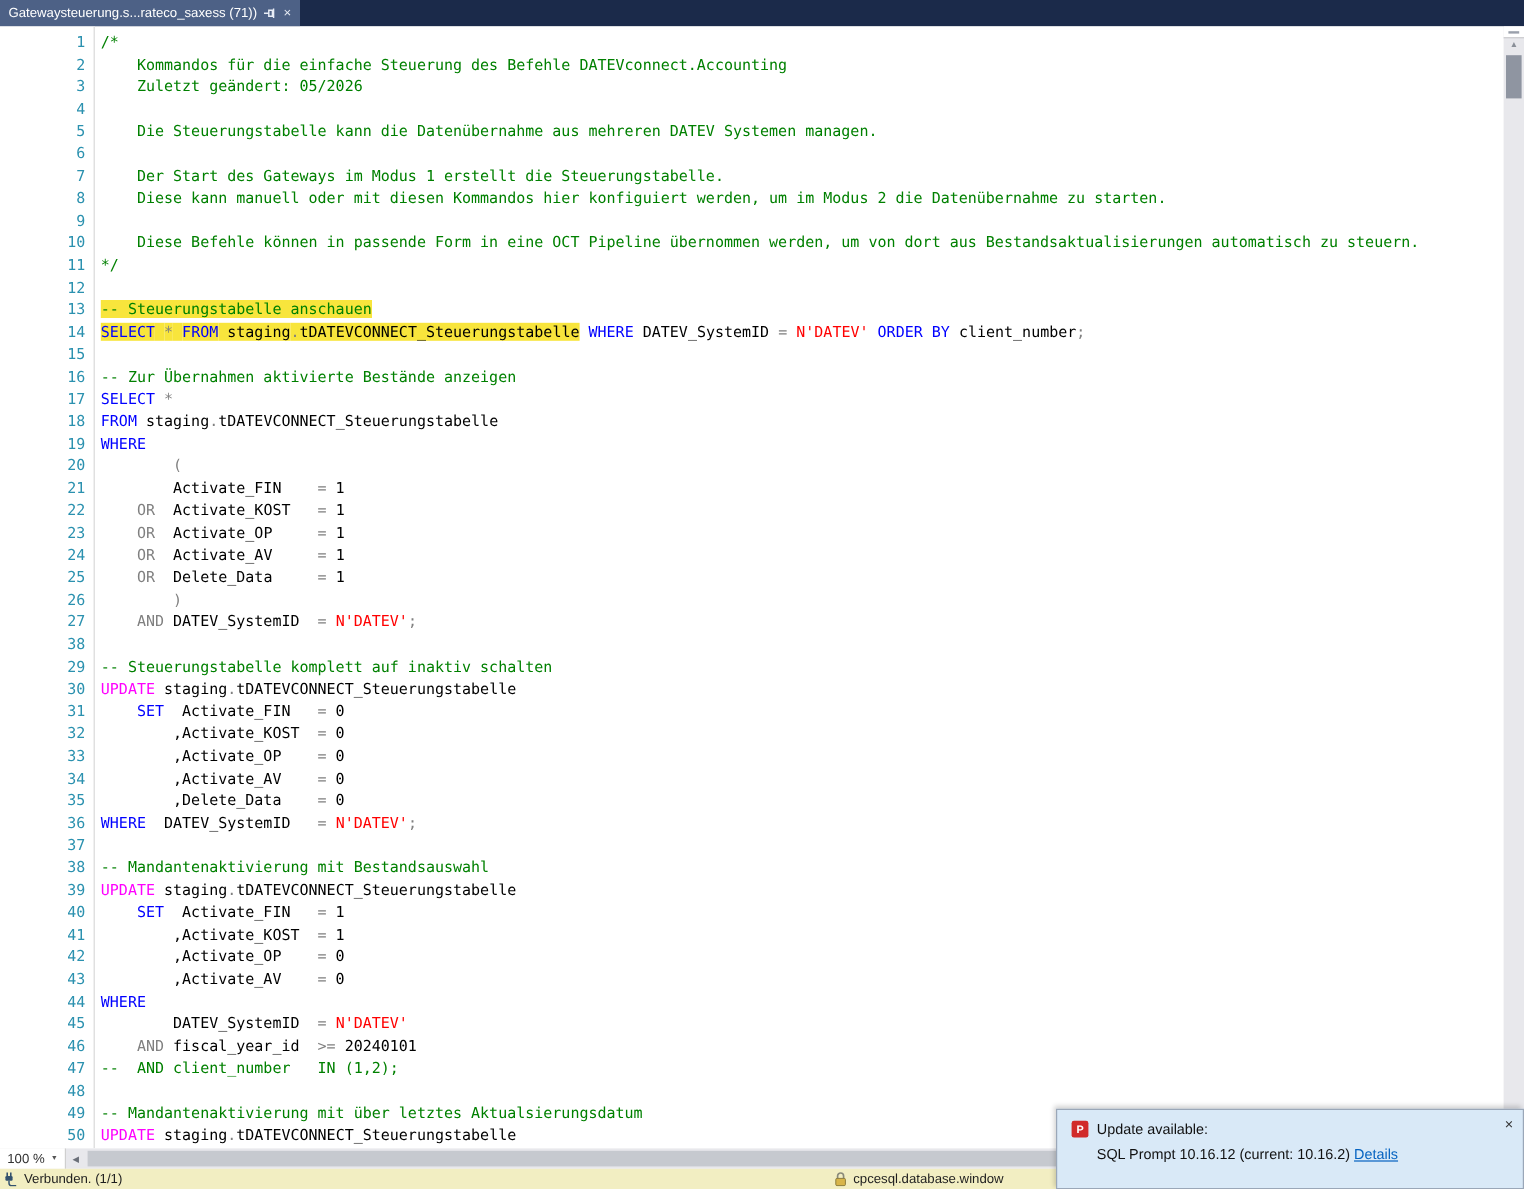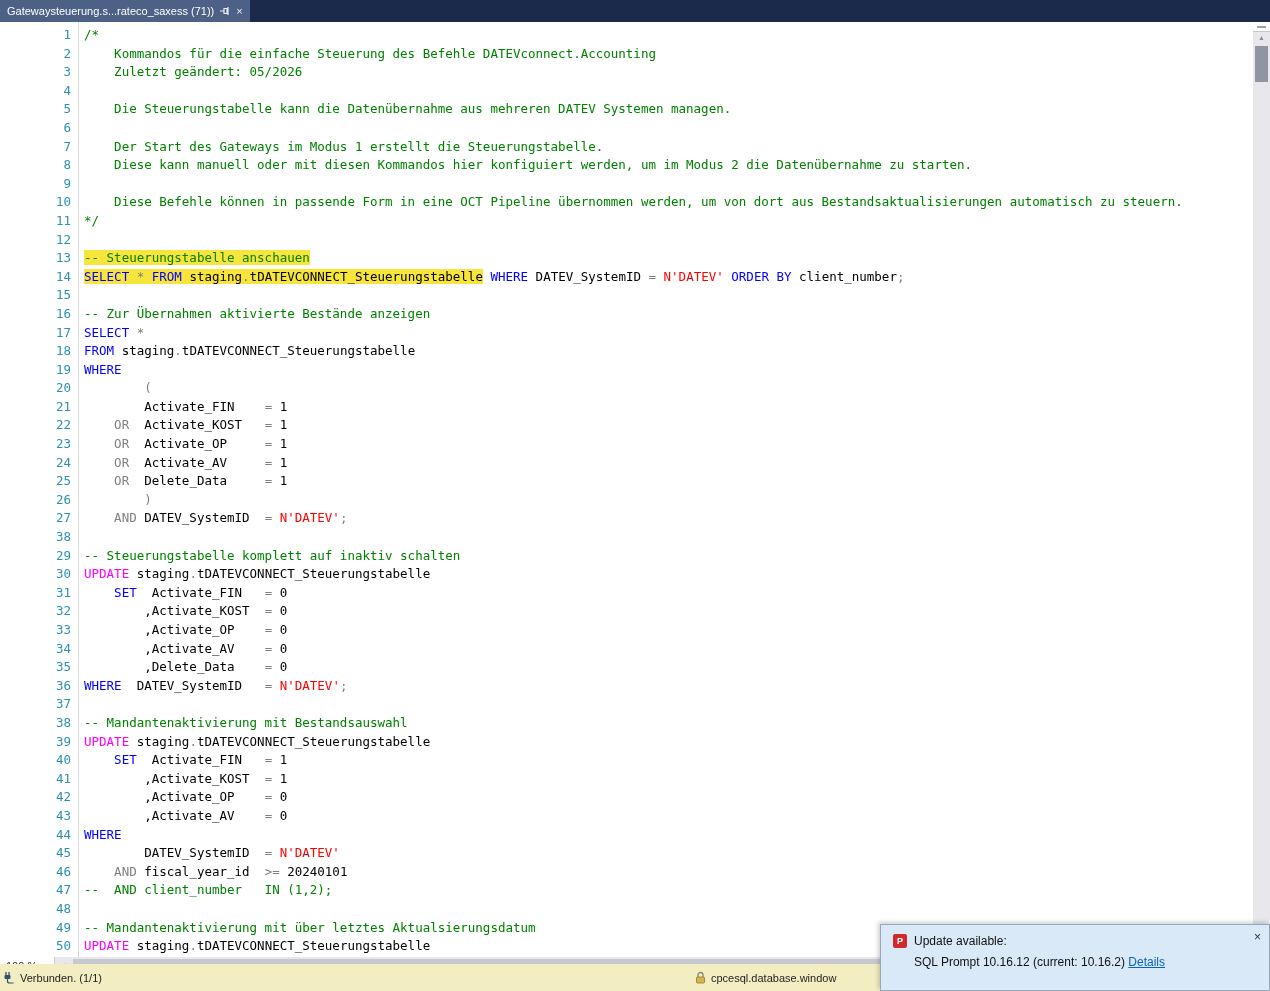--- a/index.html
+++ b/index.html
@@ -37,21 +37,21 @@
   
   .hrow{position:absolute;left:0;right:26px;bottom:17px;height:17px;background:#e8e8ec;display:flex;align-items:center}
   .zoom{background:#fff;height:17px;display:flex;align-items:center;gap:5px;font-size:11px;color:#333;padding:0 6px;border-right:1px solid #cfcfcf}
   .zoom .zarr{font-size:6px;color:#555}
   .harrow{width:16px;text-align:center;font-size:7px;color:#6a6f78;flex:none}
   .htrack{flex:1;position:relative;height:17px}
   .hthumb{position:absolute;left:2px;right:142px;top:2px;bottom:2px;background:#c6c9cf}
   .corner{position:absolute;right:0;bottom:17px;width:17px;height:17px;background:#e8e8ec}
 
   
-  .statusbar{position:absolute;left:0;right:0;bottom:0;height:27px;background:var(--statusbg,#f2eec2);display:flex;align-items:center;font-size:11px;color:#1e1e1e}
+  .statusbar{position:absolute;left:0;right:0;bottom:0;height:17px;background:var(--statusbg,#f2eec2);display:flex;align-items:center;font-size:11px;color:#1e1e1e}
   .stat-left{display:flex;align-items:center;gap:4px;padding-left:3px}
   .stat-server{position:absolute;left:695px;display:flex;align-items:center;gap:5px}
 
   
   .notif{position:absolute;right:0;bottom:0;width:390px;height:67px;background:var(--notifbg,#d9e9f7);border:1px solid #9aa7b8;box-shadow:-2px -2px 4px rgba(0,0,0,.18);z-index:10;font-size:12px;color:#111}
   .notif-row1{display:flex;align-items:center;gap:7px;padding:9px 10px 0 12px}
   .notif-title{font-weight:normal}
   .sqlprompt-icon{width:14px;height:14px;background:#d12a2a;border-radius:2px;color:#fff;font-size:9px;font-weight:bold;display:flex;align-items:center;justify-content:center;flex:none}
   .notif-close{position:absolute;top:5px;right:8px;font-size:12px;color:#333;cursor:default}
   .notif-row2{margin:7px 0 16px 33px}

